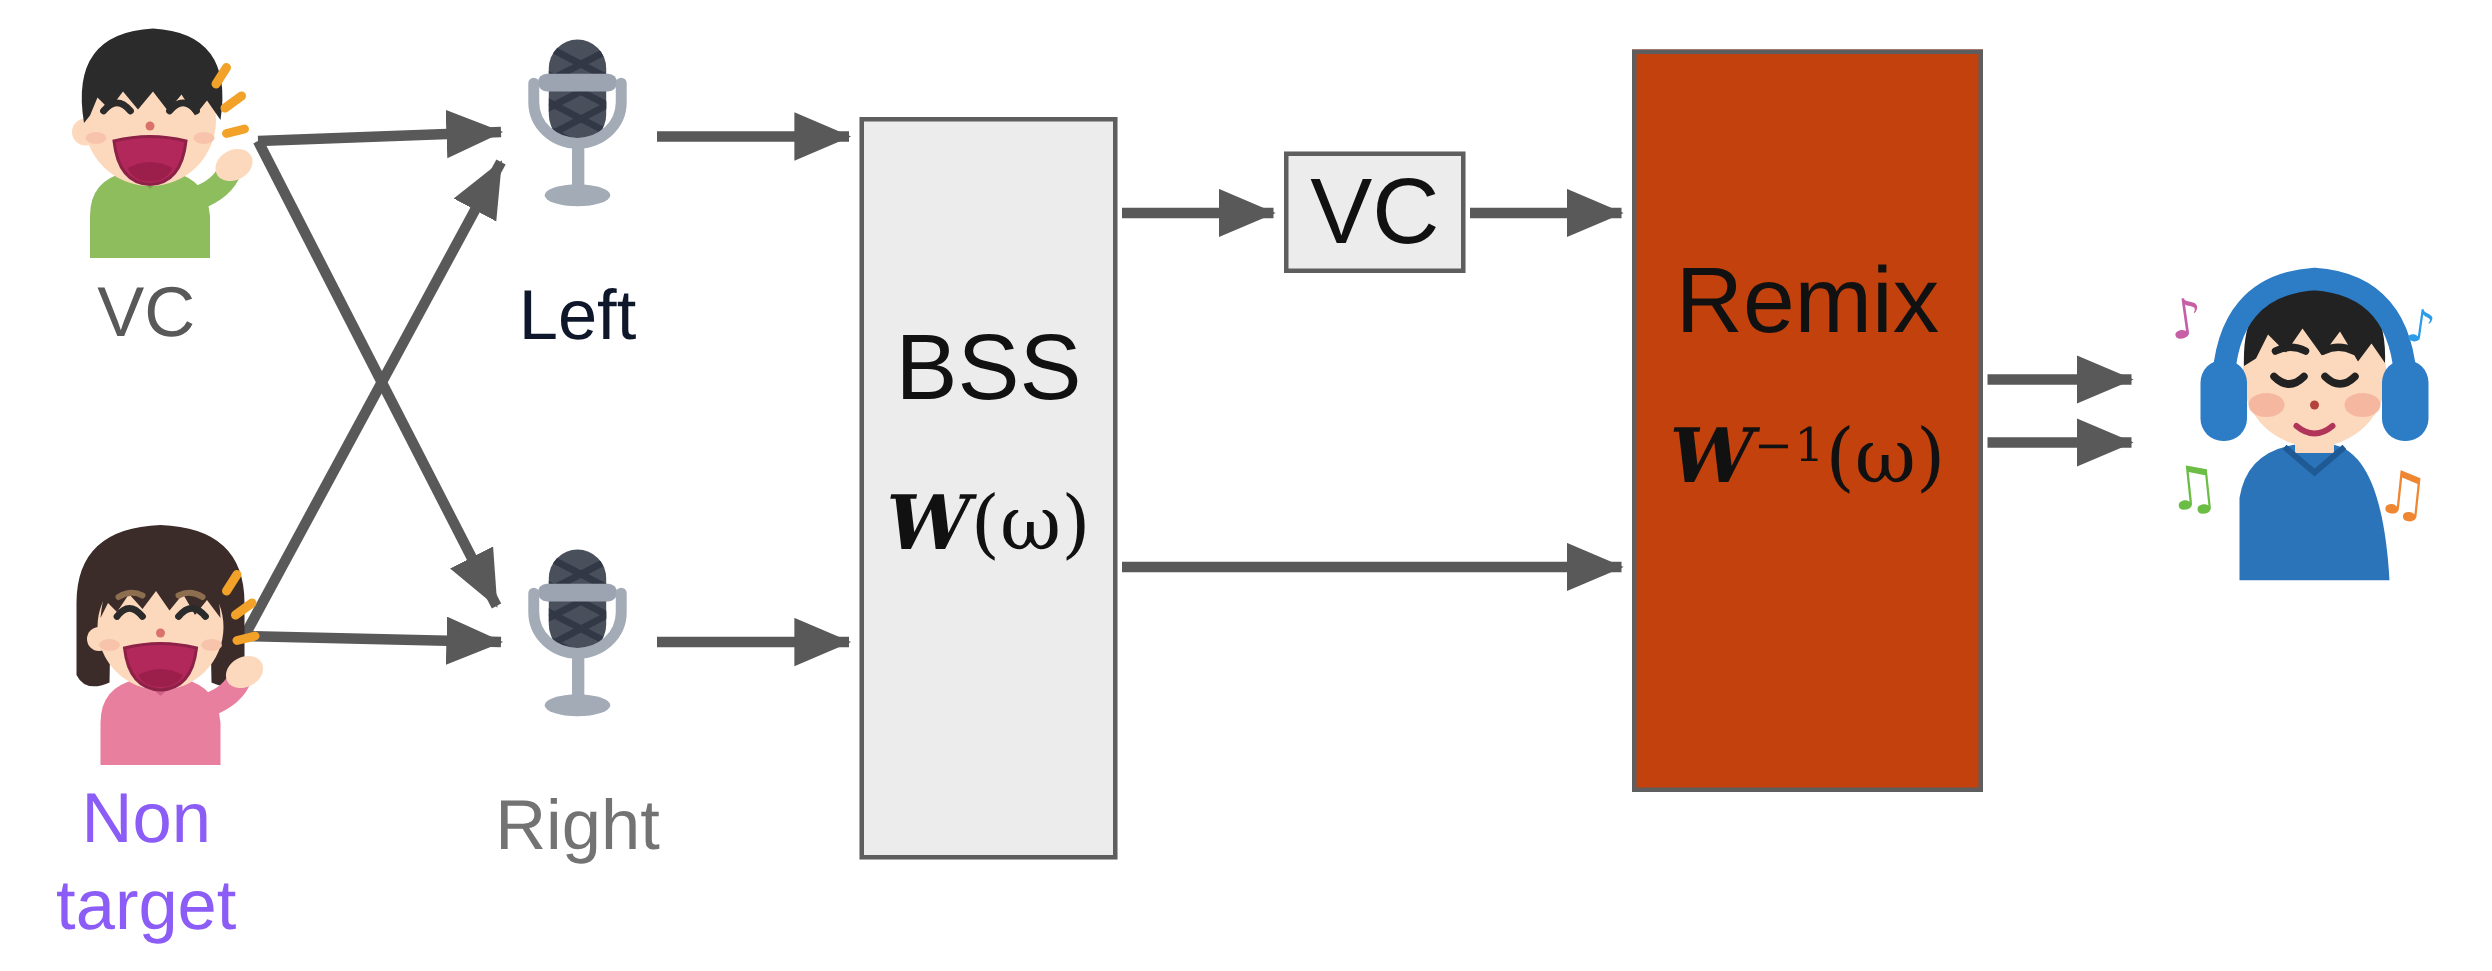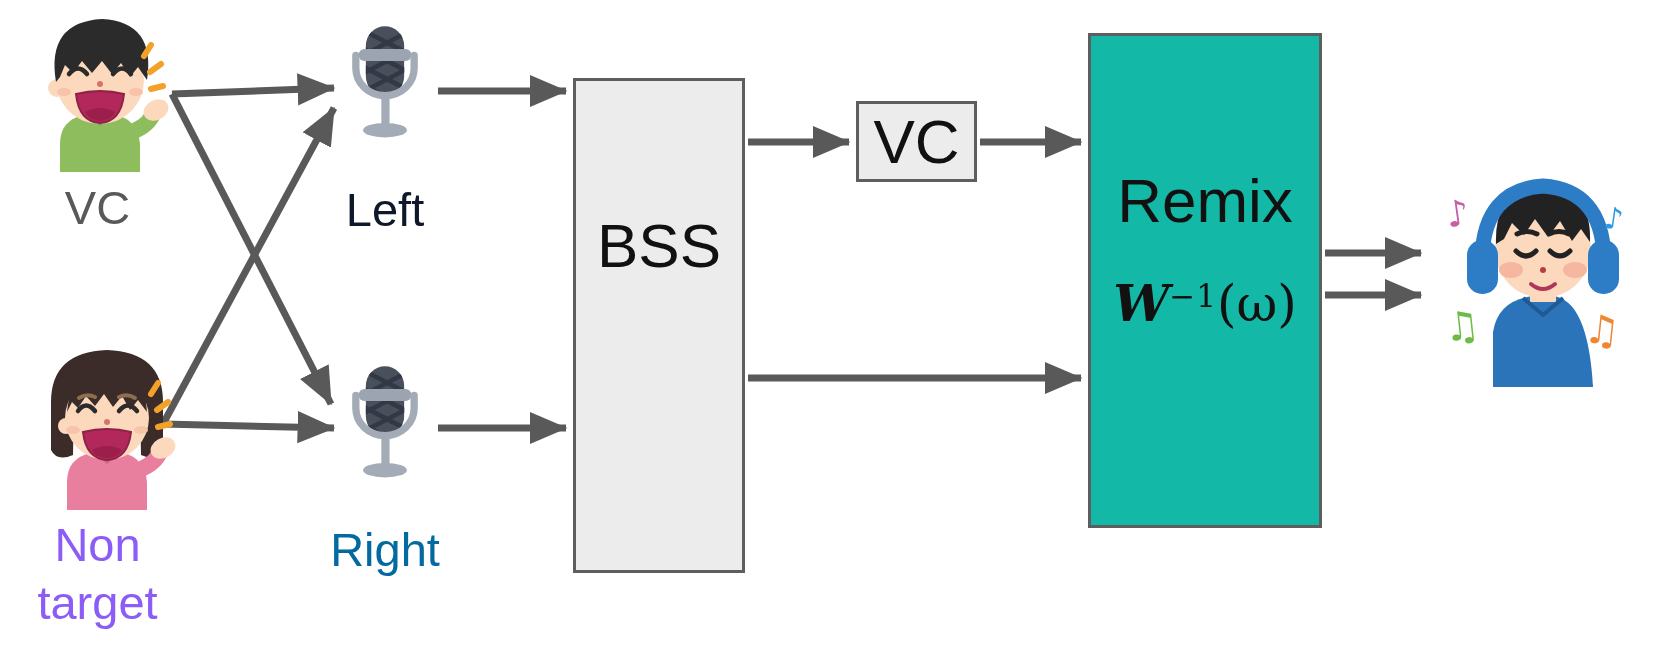--- a/index.html
+++ b/index.html
@@ -166,33 +166,34 @@
     <rect x="24" y="2" width="42" height="76" rx="21" fill="#4a4f5c"></rect>
     <g clip-path="url(#micclip2)" stroke="#333846" stroke-width="5">
       <path d="M5,18 L90,62 M5,38 L90,82 M5,-2 L90,42 M5,58 L90,102"></path>
       <path d="M5,62 L90,18 M5,82 L90,38 M5,42 L90,-2 M5,102 L90,58"></path>
     </g>
     <rect x="16" y="27" width="58" height="13" rx="6.5" fill="#9ba4b0"></rect>
     <path d="M13,34 L13,48 A32,30 0 0 0 77,48 L77,34" stroke="#a3abb6" stroke-width="8" fill="none" stroke-linecap="round"></path>
     <rect x="41" y="79" width="9" height="34" fill="#a3abb6"></rect>
     <ellipse cx="45" cy="116" rx="24" ry="8" fill="#a3abb6"></ellipse>
   </svg>
-  <div id="label-right-mic" class="label" style="color: #0369a1;">
+  <div id="label-right-mic" class="label" style="color: #737373;">
     <span class="line">Right</span>
   </div>
 
   <div id="bss-block" class="block" style="background: rgb(236, 236, 236); border-color: rgb(94, 94, 94); color: rgb(17, 17, 17); margin-top: 45px;">
     <div class="block-title">BSS</div>
+    <div class="block-formula"><span class="mW">W</span><sup></sup><span>(ω)</span></div>
   </div>
 
   <div id="vc-block" class="block" style="background: rgb(236, 236, 236); border-color: rgb(94, 94, 94); color: rgb(17, 17, 17);">
     <div class="block-title">VC</div>
   </div>
 
-  <div id="remix-block" class="block" style="background: #14b8a6; border-color: rgb(94, 94, 94); color: rgb(17, 17, 17);">
+  <div id="remix-block" class="block" style="background: #c2410c; border-color: rgb(94, 94, 94); color: rgb(17, 17, 17);">
     <div class="block-title">Remix</div>
     <div class="block-formula"><span class="mW">W</span><sup>−1</sup><span>(ω)</span></div>
   </div>
 
   <svg id="listener" class="abs" width="210" height="215" viewBox="0 0 210 215">
     <path d="M55,215 L55,160 Q60,128 95,124 L115,124 Q150,128 155,215 L155,215 Z" fill="#2c74ba"></path>
     <rect x="92" y="106" width="26" height="24" fill="#fcd9bd"></rect>
     <path d="M85,126 L105,143 L125,126" stroke="#1f5a94" stroke-width="4" fill="none"></path>
     <circle cx="105" cy="78" r="48" fill="#fcd9bd"></circle>
     <path d="M58,72 Q56,16 105,14 Q154,16 152,70 L143,57 L134,69 L122,49 L110,65 L97,47 L86,63 L74,51 L66,67 Z" fill="#222222"></path>

